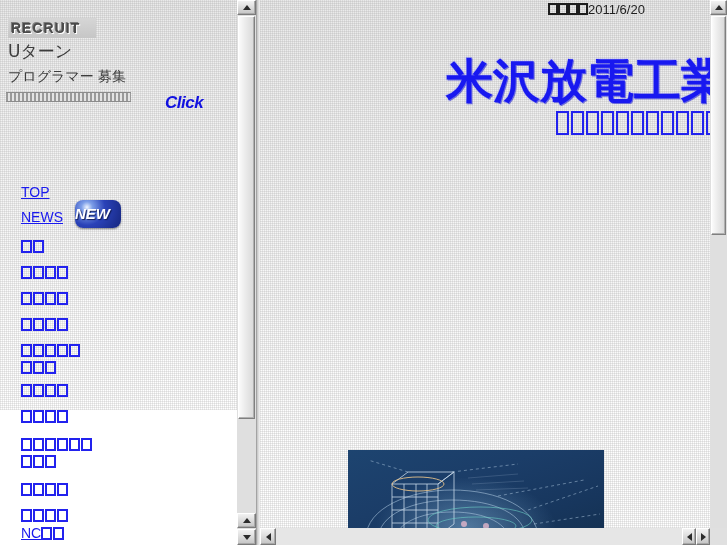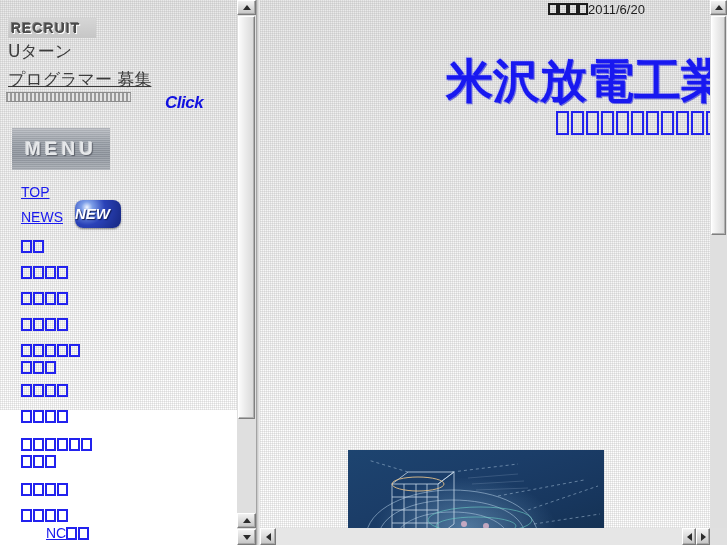--- a/index.html
+++ b/index.html
@@ -30,22 +30,22 @@
     position:absolute;left:8px;top:18px;width:88px;height:20px;
     background:linear-gradient(180deg,#d6d6d6 0%,#cfcfcf 45%,#c6c6c6 100%);
   }
   .recruit-banner span{
     display:block;font-size:14px;font-weight:bold;letter-spacing:1px;
     color:#4a4a4a;text-shadow:1px 1px 0 #ffffff,-1px -1px 0 #7d7d7d;
     line-height:20px;padding-left:3px;font-family:"Liberation Sans",sans-serif;
   }
   .recruit-l1{position:absolute;left:8px;top:40px;font-size:17px;color:#3c3c3c;
     font-family:"DejaVu Sans",sans-serif;white-space:nowrap;}
-  .recruit-l2{position:absolute;left:8px;top:68px;font-size:17px;color:#3c3c3c;
-    font-family:"DejaVu Sans",sans-serif;white-space:nowrap;text-decoration:underline;}
+  .recruit-l2{position:absolute;left:8px;top:68px;font-size:14px;color:#3c3c3c;
+    font-family:"DejaVu Sans",sans-serif;white-space:nowrap;}
   .hatch-bar{
     position:absolute;left:6px;top:92px;width:125px;height:8px;
     background-image:repeating-linear-gradient(90deg,#9a9a9a 0 2px,#e4e4e4 2px 4px);
     border-top:1px solid #8c8c8c;border-bottom:1px solid #8c8c8c;
   }
   .click-txt{
     position:absolute;left:133px;top:93px;font-size:17px;font-weight:bold;
     font-style:italic;color:#1212e0;letter-spacing:-0.5px;
     font-family:"Liberation Sans",sans-serif;
     margin-left:32px;
@@ -166,23 +166,20 @@
     <div id="left-doc" class="noise">
 
       <div class="recruit-banner">
         <span>RECRUIT</span>
       </div>
       <div class="recruit-l1">Uターン</div>
       <div class="recruit-l2">プログラマー 募集</div>
       <div class="hatch-bar"></div>
       <div class="click-txt">Click</div>
 
-      <div class="menu-banner">
-        <span>MENU</span>
-      </div>
 
       <a class="lnk" style="left:21px;top:184px;">TOP</a>
       <a class="lnk" style="left:21px;top:209px;">NEWS</a>
 
       <div class="new-badge">
         <span>NEW</span>
       </div>
 
       <div id="menu-list">
           <a class="jp" style="left: 21px; top: 238px;">
@@ -212,21 +209,21 @@
             <span style="display:block;line-height:17px;"><span class="tofu tofu-ul"></span><span class="tofu tofu-ul"></span><span class="tofu tofu-ul"></span></span>
           </a>
           <a class="jp" style="left: 21px; top: 481px;">
             <span style="display:block;line-height:17px;"><span class="tofu tofu-ul"></span><span class="tofu tofu-ul"></span><span class="tofu tofu-ul"></span><span class="tofu tofu-ul"></span></span>
           </a>
           <a class="jp" style="left: 21px; top: 507px;">
             <span style="display:block;line-height:17px;"><span class="tofu tofu-ul"></span><span class="tofu tofu-ul"></span><span class="tofu tofu-ul"></span><span class="tofu tofu-ul"></span></span>
           </a>
         </div>
 
-      <a class="lnk" style="left:21px;top:525px;margin-left:25px;"><span>NC</span><span id="nc-tofu"><span class="tofu tofu-ul"></span><span class="tofu tofu-ul"></span></span></a>
+      <a class="lnk" style="left:21px;top:525px;"><span>NC</span><span id="nc-tofu"><span class="tofu tofu-ul"></span><span class="tofu tofu-ul"></span></span></a>
     </div>
   </div>
 
   <div id="left-sb" class="sb-track">
     <div class="sb-btn" style="left:0;top:0;width:19px;height:15px;">
       <span class="arr arr-up"></span>
     </div>
     <div class="sb-thumb" style="left:1px;top:16px;width:17px;height:403px;"></div>
     <div class="sb-btn" style="left:0;top:513px;width:19px;height:15px;">
       <span class="arr arr-up"></span>

